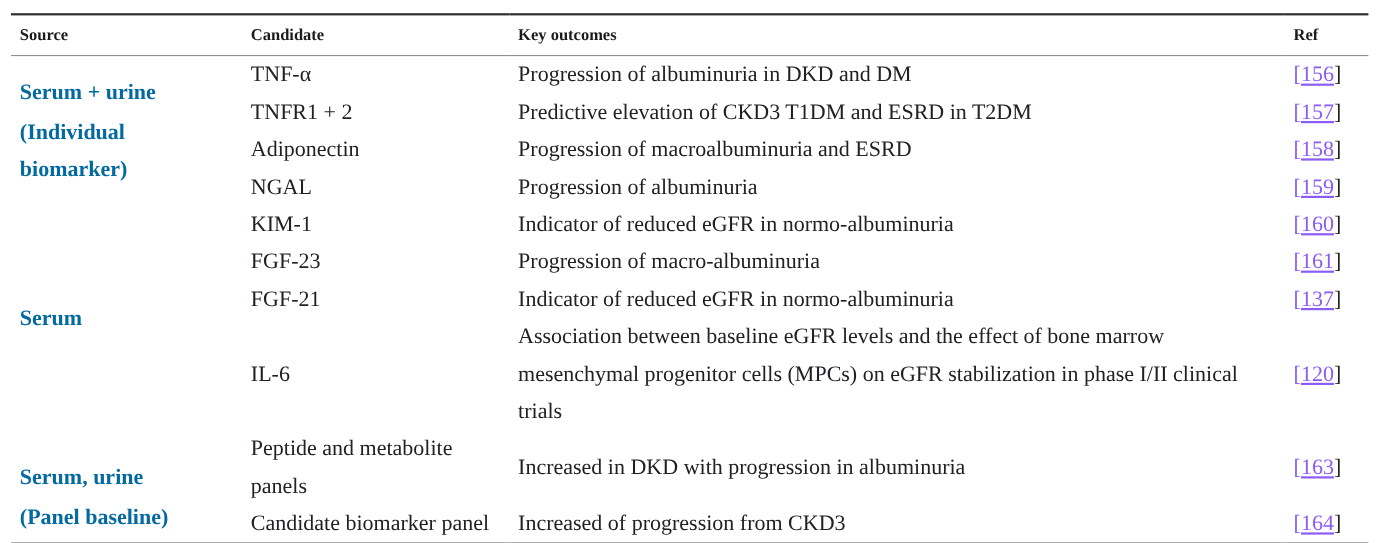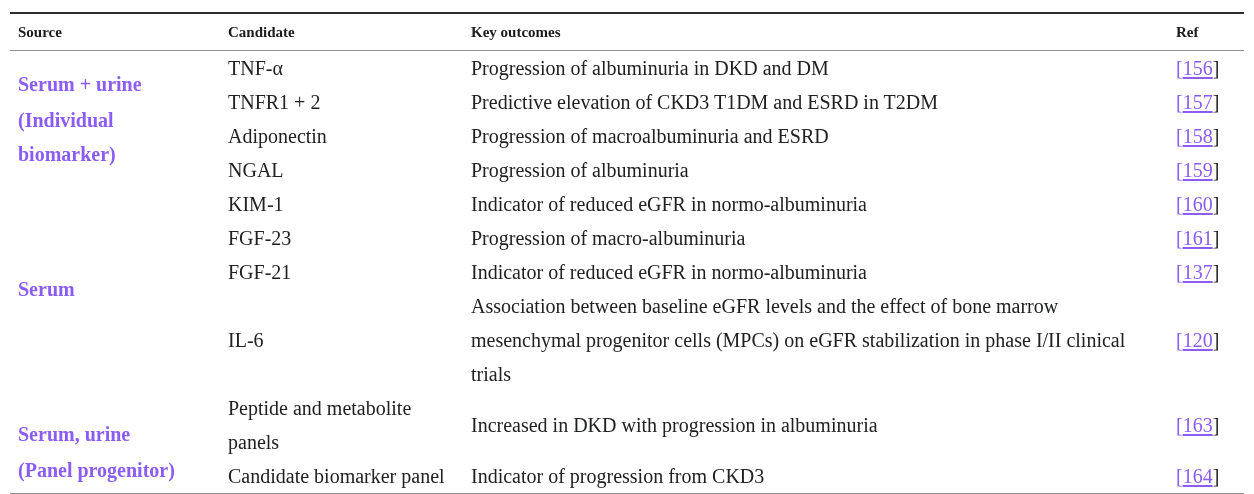--- a/index.html
+++ b/index.html
@@ -40,21 +40,21 @@
   }
   tbody td {
     font-size: 20px;
     line-height: 34px;
     padding: 0 8px;
     vertical-align: middle;
     text-align: left;
   }
   td.source-cell {
     font-weight: bold;
-    color: #8b5cf6;
+    color: #0369a1;
     vertical-align: middle;
   }
   td.source-cell p {
     margin: 0;
     line-height: 34px;
   }
   td.source-cell p + p {
     margin-top: 2px;
   }
   td.source-cell.padded {
@@ -143,27 +143,27 @@
       </tr>
       <tr>
         <td class="biomarker-cell">IL-6</td>
         <td class="outcome-cell">Association between baseline eGFR levels and the effect of bone marrow mesenchymal progenitor cells (MPCs) on eGFR stabilization in phase I/II clinical trials</td>
         <td class="ref-cell"><a class="ref-link" href="#"><span>[</span><span>120</span></a><span class="bracket-close">]</span></td>
       </tr>
 
       <tr>
         <td class="source-cell padded" rowspan="2">
           <p>Serum, urine</p>
-          <p>(Panel progenitor)</p>
+          <p>(Panel baseline)</p>
         </td>
         <td class="biomarker-cell">Peptide and metabolite panels</td>
         <td class="outcome-cell">Increased in DKD with progression in albuminuria</td>
         <td class="ref-cell"><a class="ref-link" href="#"><span>[</span><span>163</span></a><span class="bracket-close">]</span></td>
       </tr>
       <tr>
         <td class="biomarker-cell">Candidate biomarker panel</td>
-        <td class="outcome-cell">Indicator of progression from CKD3</td>
+        <td class="outcome-cell">Increased of progression from CKD3</td>
         <td class="ref-cell"><a class="ref-link" href="#"><span>[</span><span>164</span></a><span class="bracket-close">]</span></td>
       </tr>
 
     </tbody>
   </table>
 </div>
 
 </body></html>

